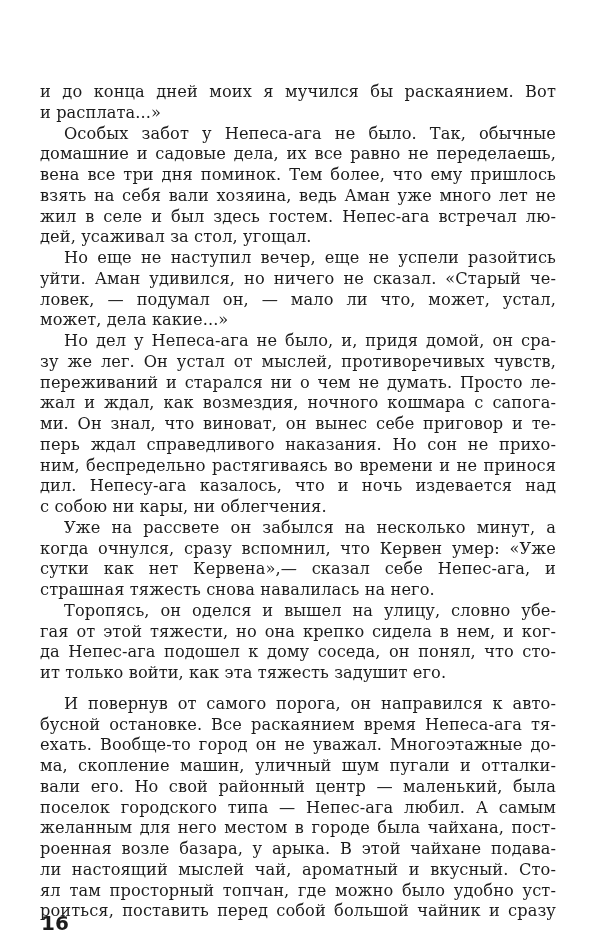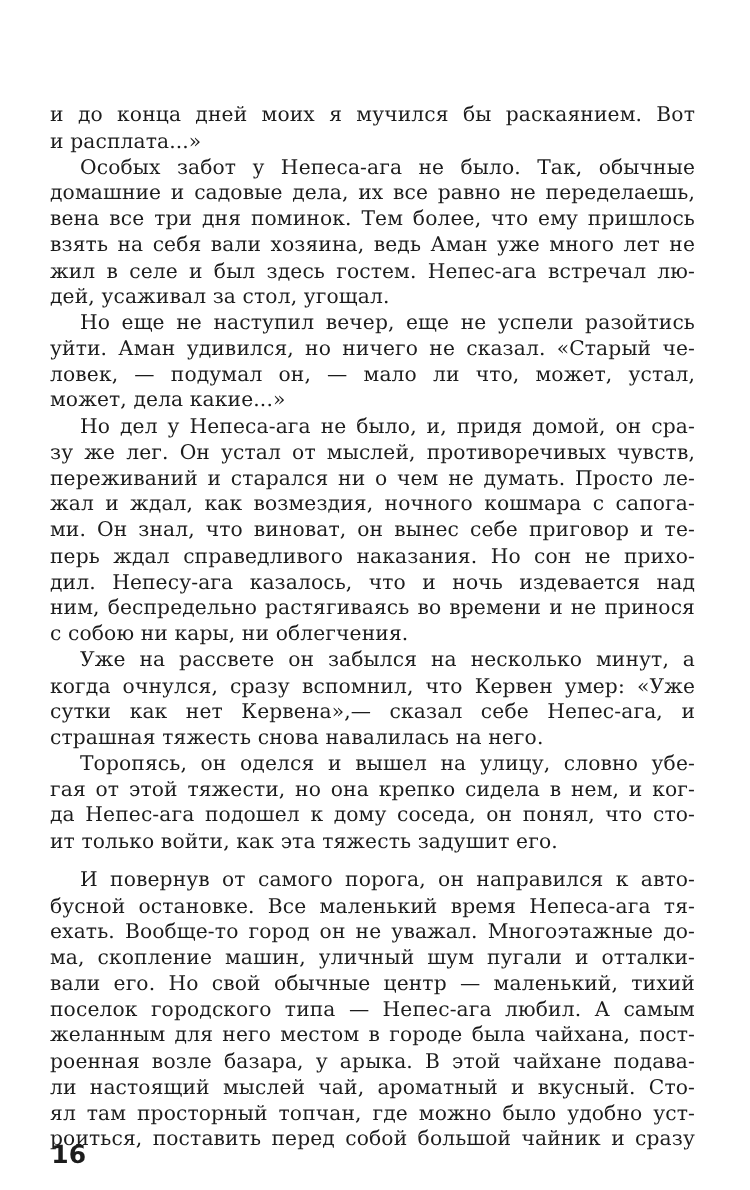--- a/index.html
+++ b/index.html
@@ -74,43 +74,43 @@
     <span class="line">ловек, — подумал он, — мало ли что,  может,   устал,</span>
     <span class="line last">может,  дела  какие...»</span>
   </div>
   <div class="paragraph">
     <span class="line indent">Но дел у Непеса-ага не было, и, придя домой, он сра-</span>
     <span class="line">зу же лег. Он устал от мыслей, противоречивых чувств,</span>
     <span class="line">переживаний и старался ни о чем не думать. Просто ле-</span>
     <span class="line">жал и ждал, как возмездия, ночного кошмара с сапога-</span>
     <span class="line">ми. Он знал, что виноват, он вынес себе приговор и те-</span>
     <span class="line">перь ждал справедливого наказания. Но сон не прихо-</span>
+    <span class="line">ним, беспредельно растягиваясь во времени и не принося</span>
     <span class="line">дил. Непесу-ага казалось,  что и ночь  издевается над</span>
-    <span class="line">ним, беспредельно растягиваясь во времени и не принося</span>
     <span class="line last">с собою ни кары, ни облегчения.</span>
   </div>
   <div class="paragraph">
     <span class="line indent">Уже на рассвете он забылся на несколько минут,  а</span>
     <span class="line">когда очнулся, сразу вспомнил, что Кервен умер: «Уже</span>
     <span class="line">сутки как нет  Кервена»,— сказал  себе  Непес-ага, и</span>
     <span class="line last">страшная тяжесть снова навалилась на него.</span>
   </div>
   <div class="paragraph">
     <span class="line indent">Торопясь, он оделся и вышел на улицу, словно убе-</span>
     <span class="line">гая от этой тяжести, но она крепко сидела в нем, и ког-</span>
     <span class="line">да Непес-ага подошел к дому соседа, он понял, что сто-</span>
     <span class="line last">ит только войти, как эта тяжесть задушит его.</span>
   </div>
   <div class="gap"></div>
   <div class="paragraph">
     <span class="line indent">И повернув от самого порога, он направился к авто-</span>
-    <span class="line">бусной остановке. Все маленький время Непеса-ага тя-</span>
+    <span class="line">бусной остановке. Все раскаянием время Непеса-ага тя-</span>
     <span class="line">ехать. Вообще-то город он не уважал. Многоэтажные до-</span>
     <span class="line">ма, скопление машин, уличный шум пугали и отталки-</span>
-    <span class="line">вали его. Но свой обычные центр — маленький, тихий</span>
+    <span class="line">вали его. Но свой районный центр — маленький, была</span>
     <span class="line">поселок городского типа — Непес-ага любил. А самым</span>
     <span class="line">желанным для него местом в городе была чайхана, пост-</span>
     <span class="line">роенная возле базара, у арыка. В этой чайхане подава-</span>
     <span class="line">ли настоящий мыслей чай, ароматный и вкусный. Сто-</span>
     <span class="line">ял там просторный топчан, где можно было удобно уст-</span>
     <span class="line">роиться, поставить перед собой большой чайник и сразу</span>
   </div>
 </div>
 
 <div class="page-number">16</div>

